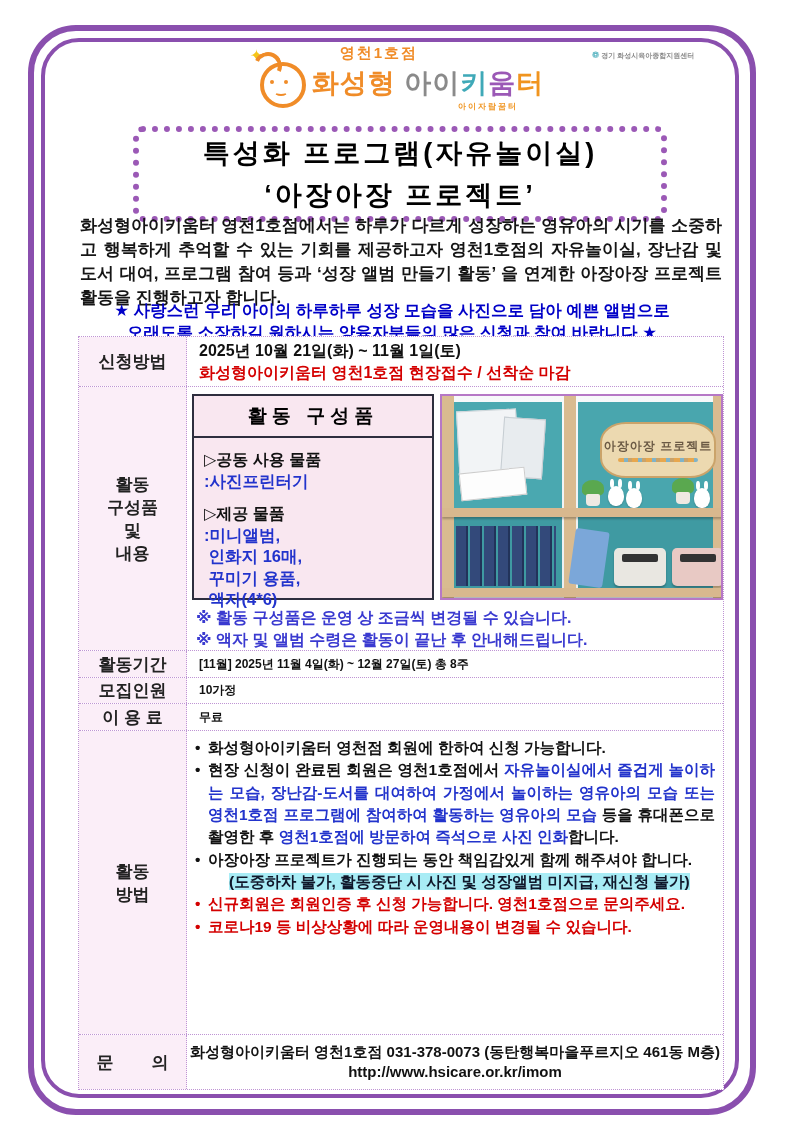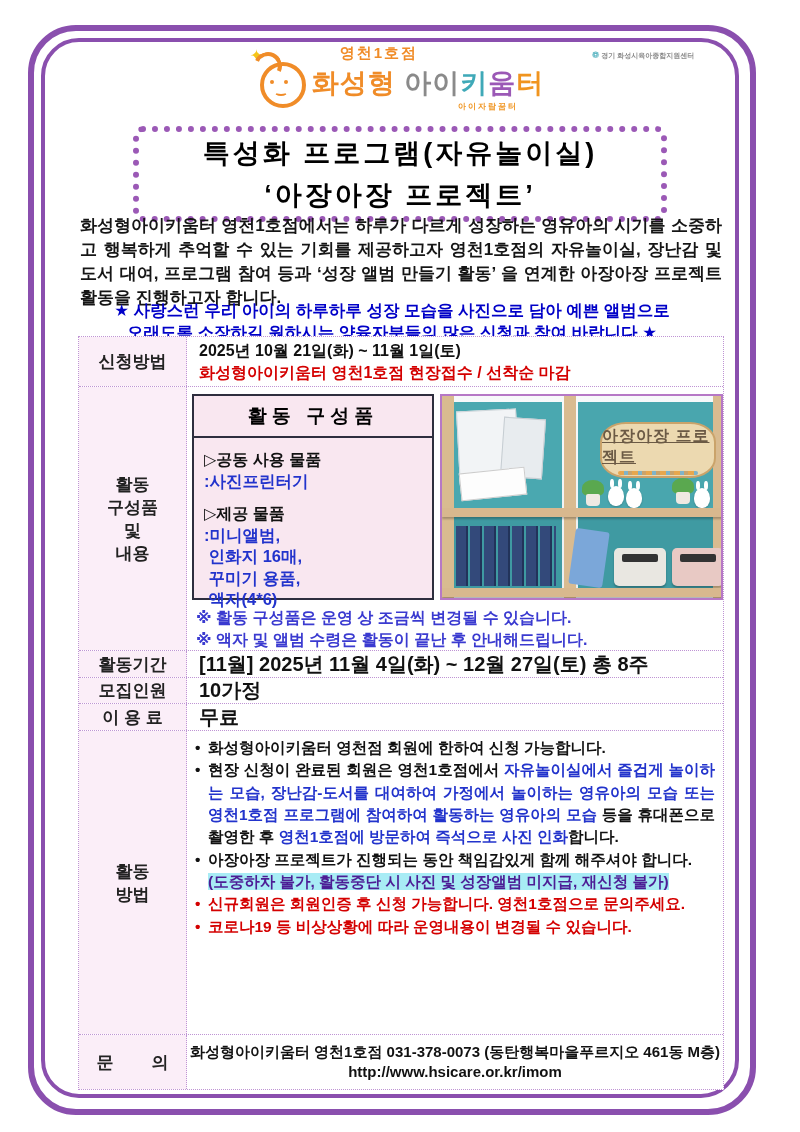--- a/index.html
+++ b/index.html
@@ -61,46 +61,46 @@
   .ph-back-tl{position:absolute;left:8px;top:6px;width:112px;height:106px;background:#4aa8b0;}
   .ph-back-tr{position:absolute;left:136px;top:6px;width:140px;height:106px;background:#49a6ae;}
   .ph-back-bl{position:absolute;left:8px;top:120px;width:112px;height:72px;background:#3f9aa2;}
   .ph-back-br{position:absolute;left:136px;top:120px;width:140px;height:72px;background:#3f9aa2;}
   .ph-post{position:absolute;top:0;width:12px;height:206px;background:#d9bb90;}
   .ph-shelf{position:absolute;left:0;width:283px;height:9px;background:#d8b88e;box-shadow:0 2px 2px rgba(0,0,0,.25);}
   .ph-papers{position:absolute;left:16px;top:14px;width:58px;height:74px;background:#f2f4f6;border:1px solid #cfd6da;transform:rotate(-3deg);}
   .ph-papers2{position:absolute;left:60px;top:22px;width:40px;height:58px;background:#e8ecef;border:1px solid #c6cdd2;transform:rotate(4deg);}
   .ph-card{position:absolute;left:18px;top:74px;width:64px;height:26px;background:#fdfdfd;border:1px solid #ccc;transform:rotate(-6deg);font-size:6px;color:#888;text-align:center;line-height:26px;overflow:hidden;}
   .ph-sign{position:absolute;left:158px;top:26px;width:112px;height:52px;background:#ecd9b0;border:2px solid #caa36a;border-radius:26px/20px;display:flex;flex-direction:column;align-items:center;justify-content:center;}
-  .ph-sign-text{font-size:16px;color:#6b5a45;letter-spacing:1px;text-decoration:underline;}
+  .ph-sign-text{font-size:12px;color:#6b5a45;letter-spacing:1px;}
   .ph-sign-sub{margin-top:3px;width:80px;height:4px;background:repeating-linear-gradient(90deg,#e7a74e 0 6px,#7fb3c9 6px 10px,#caa36a 10px 14px);border-radius:2px;}
   .ph-plant{position:absolute;width:22px;height:16px;background:#5aa84f;border-radius:50% 50% 30% 30%;}
   .ph-pot{position:absolute;width:14px;height:12px;background:#efe9e2;border-radius:2px 2px 4px 4px;}
   .ph-bunny{position:absolute;width:16px;height:20px;background:#fff;border-radius:50% 50% 45% 45%;box-shadow:0 1px 2px rgba(0,0,0,.2);}
   .ph-bunny::before{content:"";position:absolute;left:2px;top:-7px;width:4px;height:9px;background:#fff;border-radius:45%;}
   .ph-bunny::after{content:"";position:absolute;right:2px;top:-7px;width:4px;height:9px;background:#fff;border-radius:45%;}
   .ph-albums{position:absolute;left:14px;top:130px;width:100px;height:60px;background:repeating-linear-gradient(90deg,#33497a 0 10px,#22335a 10px 12px,#0000 12px 14px);}
   .ph-folder{position:absolute;left:130px;top:134px;width:34px;height:56px;background:#7ba7d9;transform:rotate(8deg);border-radius:3px;}
   .ph-printer{position:absolute;top:152px;width:52px;height:38px;border-radius:5px;box-shadow:0 2px 2px rgba(0,0,0,.25);}
   .ph-printer .slot{position:absolute;left:8px;top:6px;width:36px;height:8px;background:#333;border-radius:2px;}
   .ph-printer.white{left:172px;background:#e9e7e1;}
   .ph-printer.pink{left:230px;background:#e8c9c4;}
   .r2-notes{margin-top:7px;padding-left:4px;color:#3a3ad0;font-size:16px;line-height:1.35;}
   .r3{height:26px;}.r4{height:25px;}.r5{height:26px;}
-  .r3 .cell-body,.r4 .cell-body,.r5 .cell-body{display:flex;align-items:center;padding-left:12px;font-size:20px;}
+  .r3 .cell-body,.r4 .cell-body,.r5 .cell-body{display:flex;align-items:center;padding-left:12px;font-size:12px;}
   .r6{height:303px;}
   .r6 .cell-body{padding:6px 8px 4px 6px;}
   .bullets{list-style:none;margin:0;padding:0;font-size:15.5px;line-height:1.44;text-align:justify;}
   .bullets li{position:relative;padding-left:15px;color:#111;}
   .bullets li::before{content:"•";position:absolute;left:2px;top:0;}
   .bullets li.red,.bullets li.red::before{color:#d40000;}
   .c-blue{color:#2233cc;}
   .c-red{color:#d40000;}
   .u{text-decoration:underline;}
-  .hl{background:#a8ecf5;color:#4c1d95;}
+  .hl{background:#a8ecf5;color:#0f172a;margin-left:21px;}
   .r7{height:54px;}
   .r7 .cell-body{display:flex;flex-direction:column;justify-content:center;align-items:center;font-size:15px;line-height:1.35;text-align:center;}
 </style>
 </head>
 <body>
 
 <div class="frame-outer"></div>
 <div class="frame-inner"></div>
 
 <div class="content">

